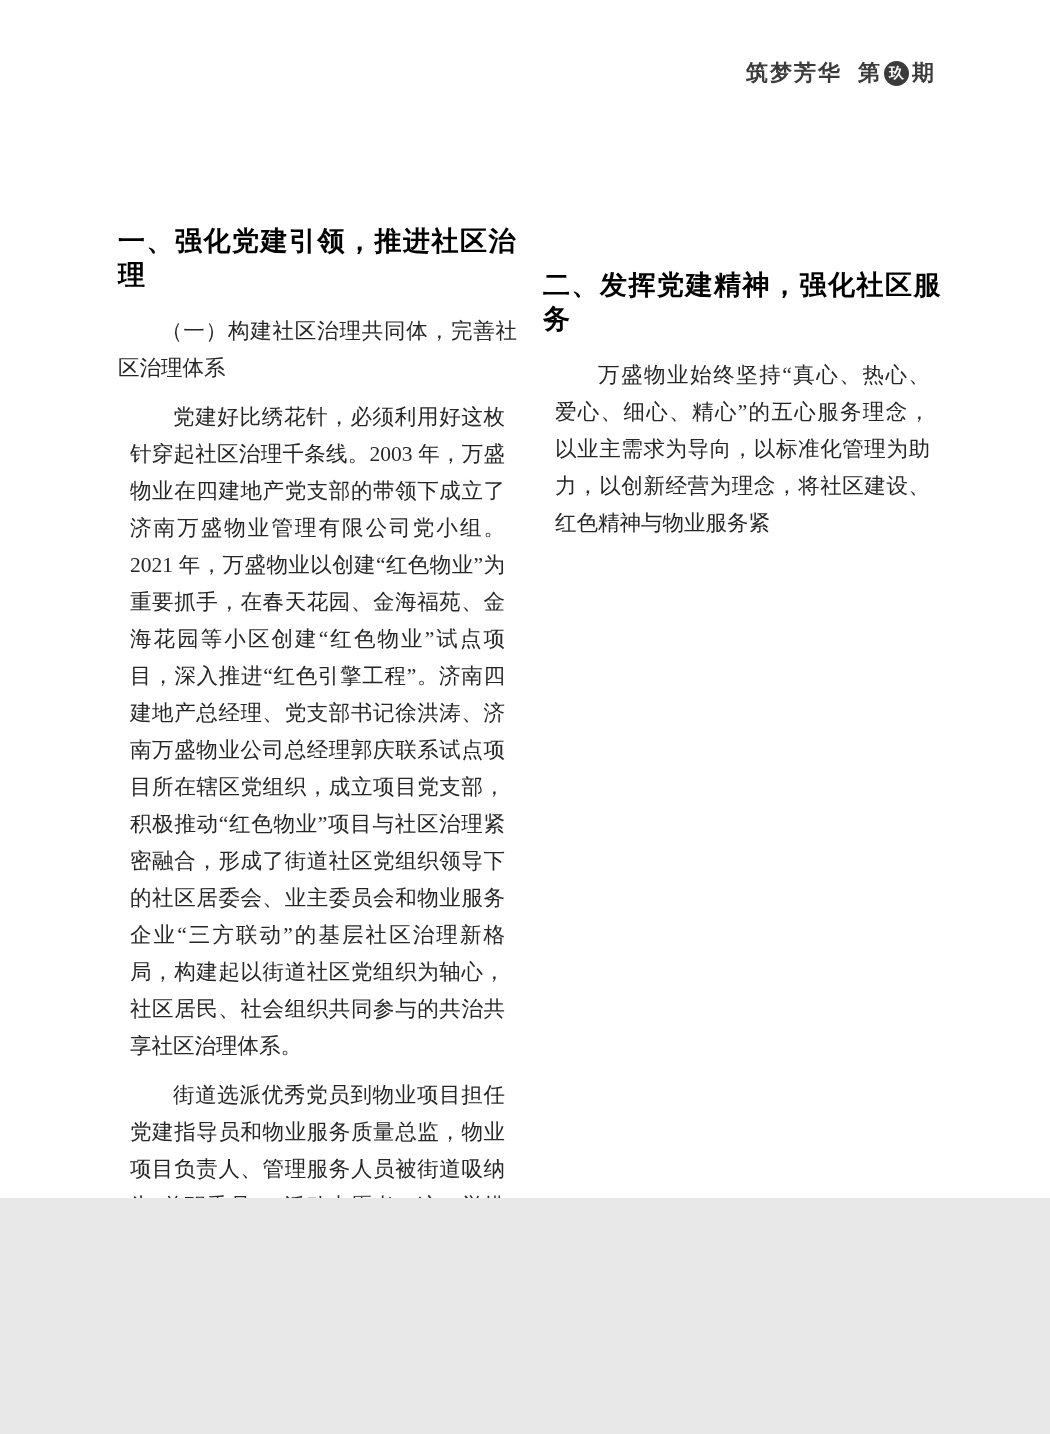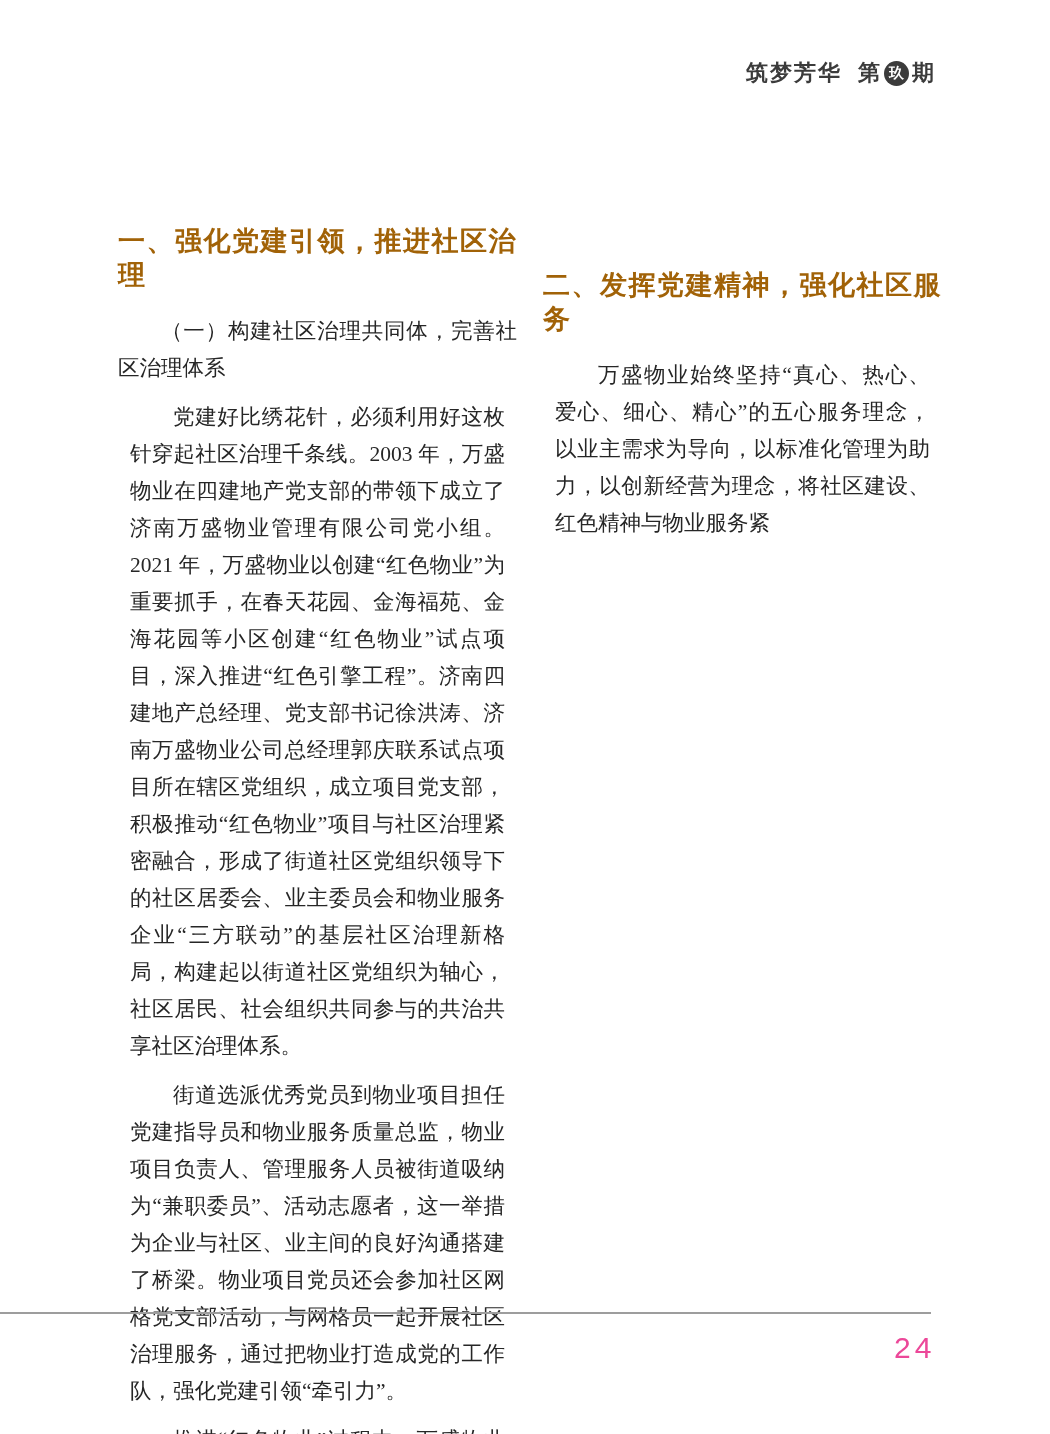--- a/index.html
+++ b/index.html
@@ -1,18 +1,18 @@
 <!DOCTYPE html>
 <html><head>
 <meta charset="utf-8">
 <style>
   html,body{margin:0;padding:0;background:#e8e8e8;}
   .page{
     position:relative;
-    width:1050px;height:1434px;
+    width:1050px;height:1198px;
     background:#ffffff;
     margin:0 auto;
     overflow:hidden;
     font-family:"Liberation Serif", serif;
   }
   
   .running-head{
     position:absolute;
     top:58px;right:115px;
     display:flex;align-items:center;
@@ -46,21 +46,21 @@
     width:399px;
     font-size:21.5px;
     line-height:37px;
     color:#262626;
     text-align:justify;
   }
   .sec-heading{
     font-size:27px;
     line-height:34px;
     font-weight:bold;
-    color:#a16207;
+    color:#000000;
     letter-spacing:1.5px;
     margin:0 0 21px 0;
     text-align:justify;
   }
   .sec-heading.second{
     margin-top:44px;
   }
   .sub-heading{margin:0;text-indent:2em;}
   .para{margin:12px;text-indent:2em;}
   .para-cont{margin:0;text-indent:0;}

